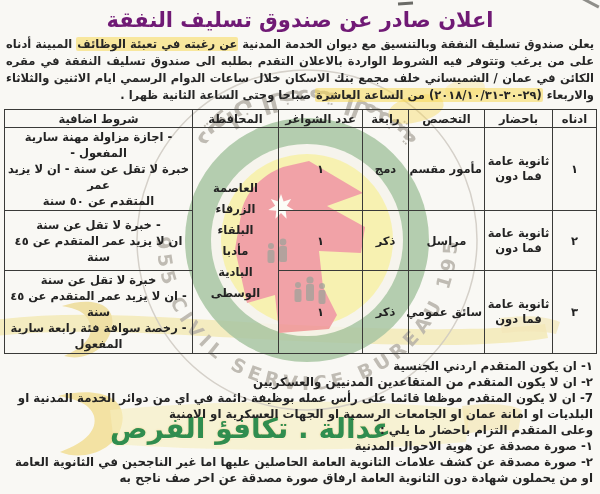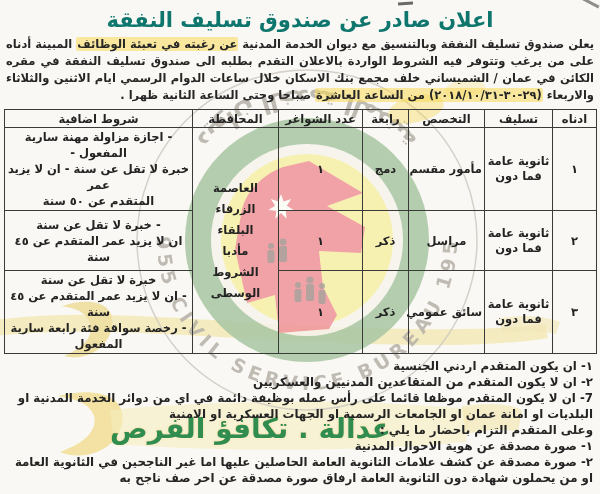--- a/index.html
+++ b/index.html
@@ -21,21 +21,21 @@
   .smear1 { left:388px; top:96px;  width:56px; height:26px; transform:rotate(-14deg); }
   .smear2 { left:445px; top:80px;  width:40px; height:18px; transform:rotate(-8deg); opacity:.6; }
   .artifact { position:absolute; background:#6b6b66; }
   .dash-top { left:398px; top:2px; width:15px; height:2.5px; transform:rotate(-3deg); }
   .corner-mark { left:580px; top:1px; width:20px; height:3px; transform:rotate(28deg); opacity:.75; }
 
   
   .content { position:absolute; inset:0; z-index:1; padding:6px 4px 0; }
   .title {
     direction:rtl; text-align:center;
-    font-size:21px; font-weight:bold; color:#0f766e;
+    font-size:21px; font-weight:bold; color:#701a75;
     letter-spacing:0; margin:2px 0 4px;
   }
   .intro {
     direction:rtl; text-align:justify;
     font-size:11.5px; font-weight:bold; line-height:17px; color:#262626;
     padding:0 2px;
   }
   .hl { background:rgba(247,216,86,.55); border-radius:2px; padding:0 1px; }
 
   table.jobs {
@@ -132,39 +132,39 @@
           <col style="width:68px">
           <col style="width:76px">
         <col style="width:46px">
           <col style="width:84px">
           <col style="width:86px">
           <col style="width:188px">
       </colgroup>
       <tbody>
           <tr>
         <td class="hdr">ادناه</td>
-        <td class="hdr">تسليف</td>
+        <td class="hdr">باحضار</td>
         <td class="hdr">التخصص</td>
         <td class="hdr">رابعة</td>
         <td class="hdr">عدد الشواغر</td>
         <td class="hdr">المحافظة</td>
         <td class="hdr">شروط اضافية</td>
       </tr>
       <tr class="r1">
         <td>١</td>
         <td class="pre">ثانوية عامة
 فما دون</td>
         <td class="nowrap">مأمور مقسم</td>
         <td>دمج</td>
         <td>١</td>
         <td class="pre gov-cell" rowspan="3">العاصمة
 الزرقاء
 البلقاء
 مأدبا
-الشروط الوسطى</td>
+البادية الوسطى</td>
         <td class="pre conds-cell">- اجازة مزاولة مهنة سارية المفعول -
 خبرة لا تقل عن سنة - ان لا يزيد عمر
 المتقدم عن ٥٠ سنة</td>
       </tr>
       <tr class="r2">
         <td>٢</td>
         <td class="pre">ثانوية عامة
 فما دون</td>
         <td class="nowrap">مراسل</td>
         <td>ذكر</td>

